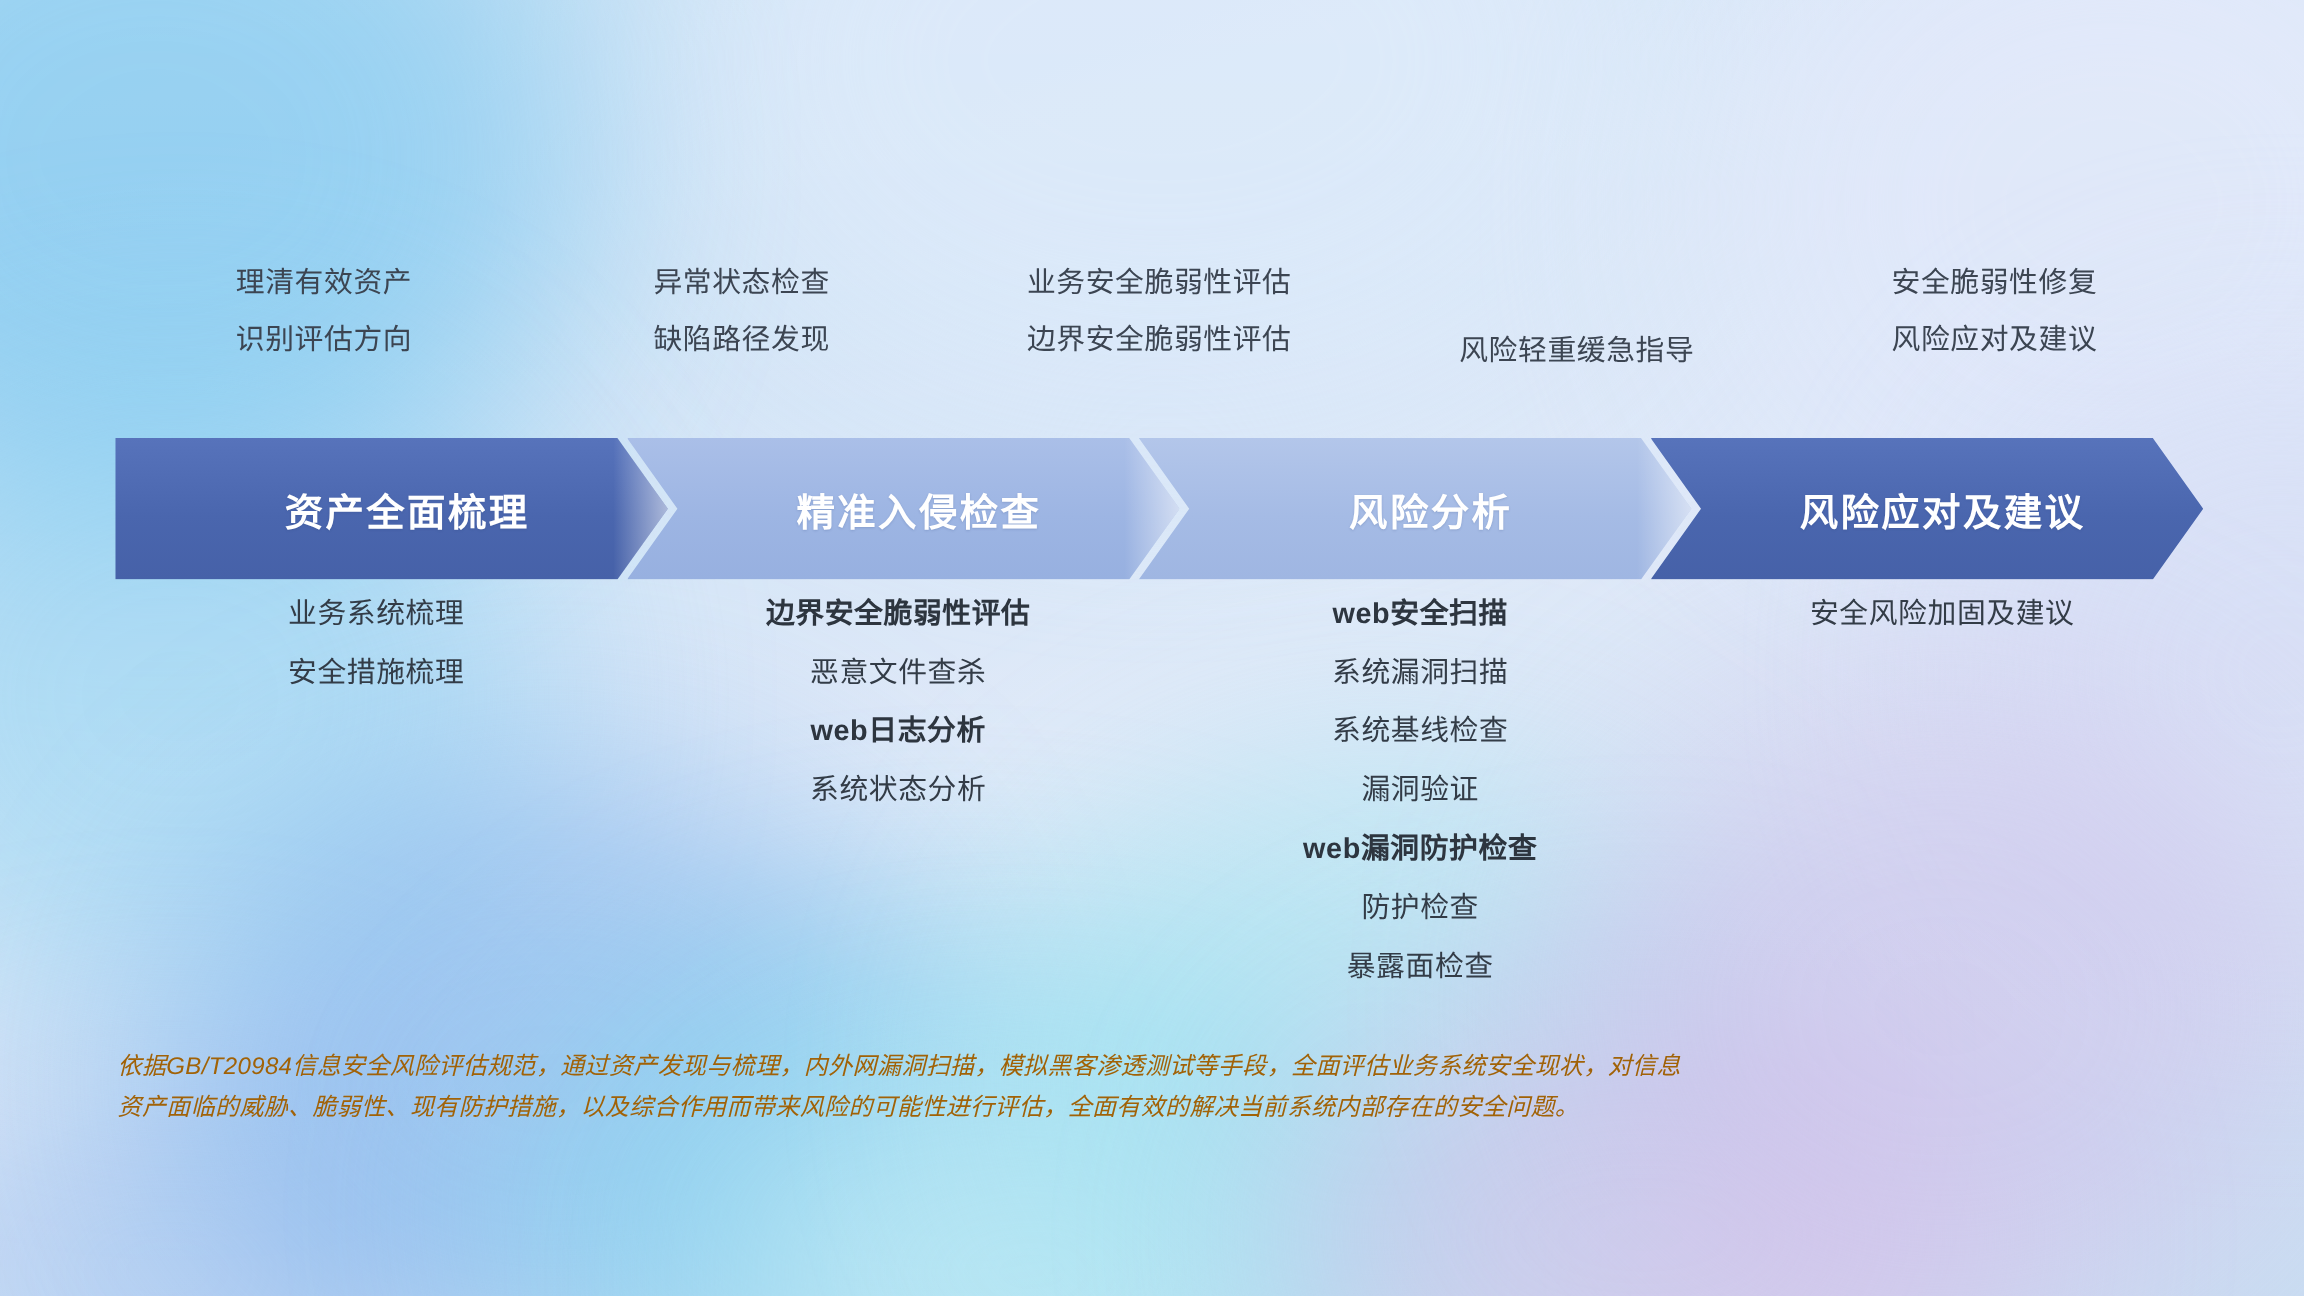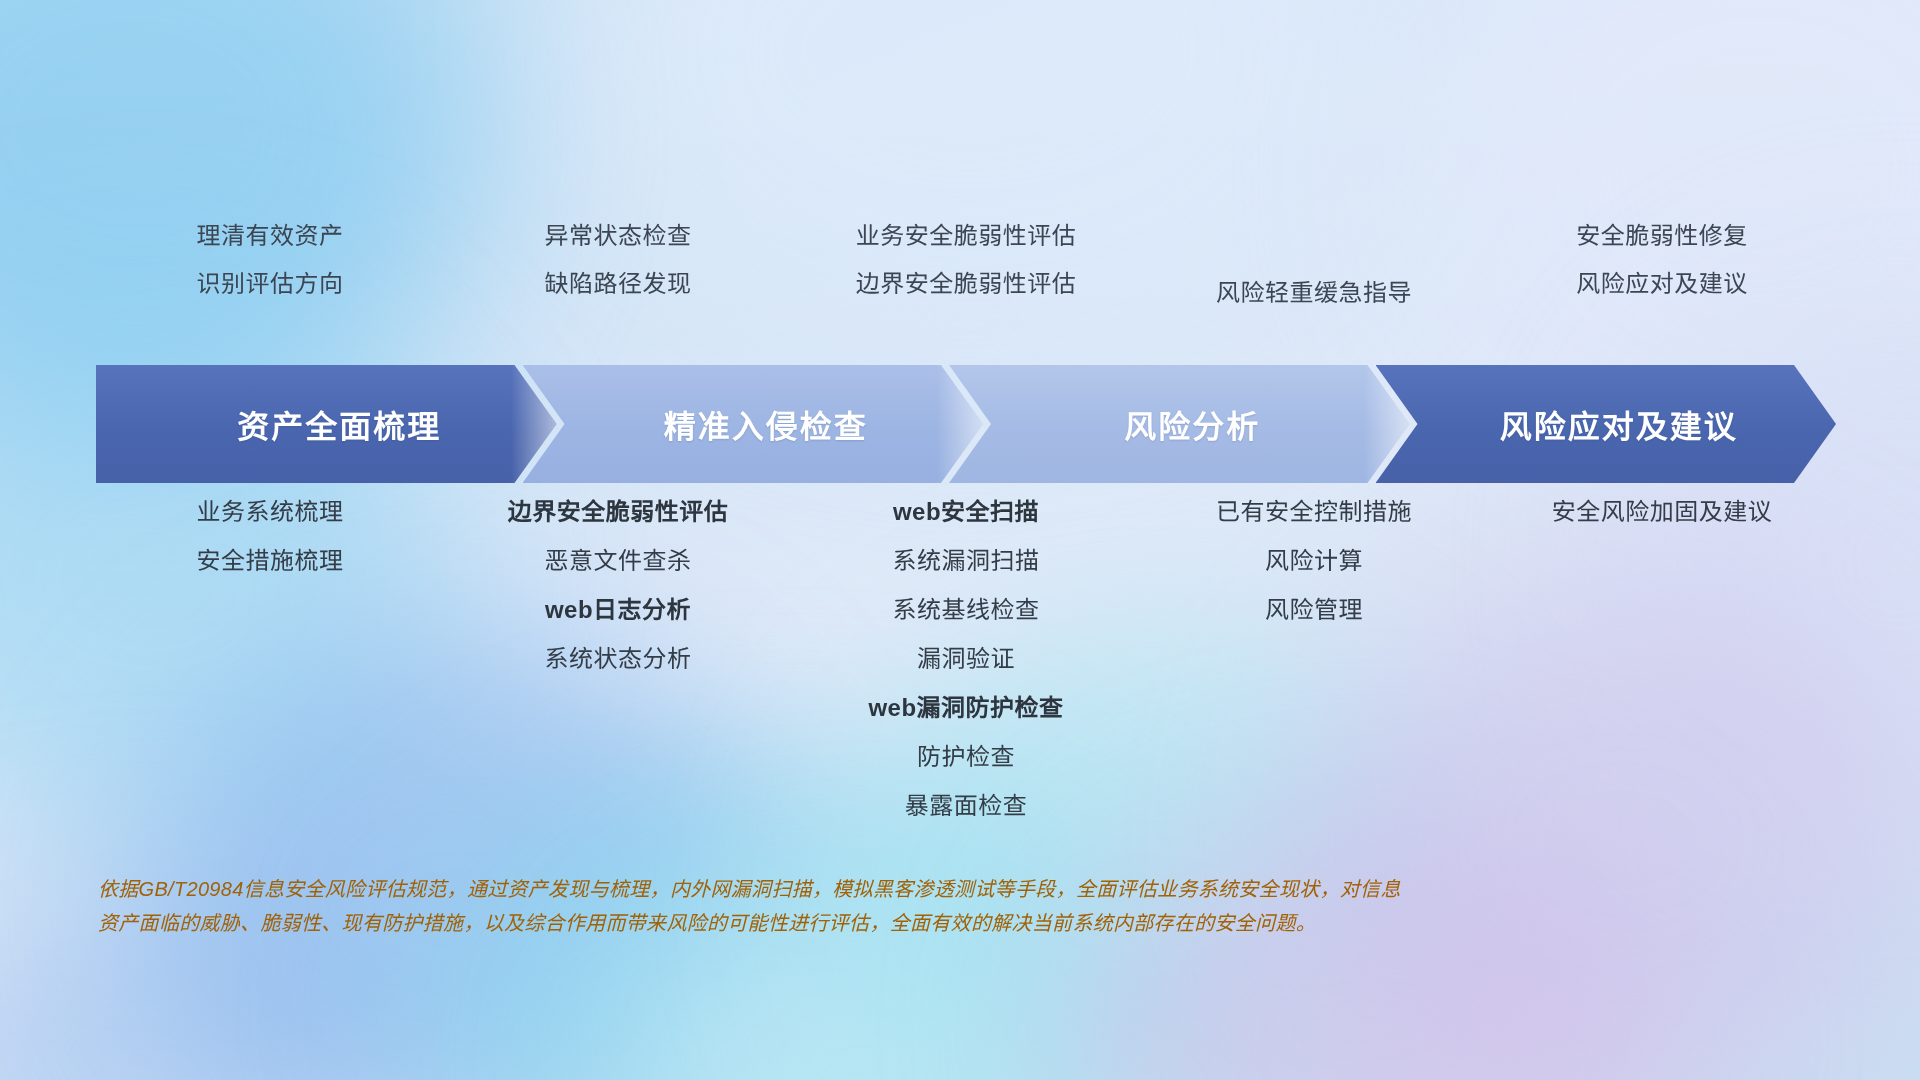--- a/index.html
+++ b/index.html
@@ -193,25 +193,20 @@
     <div class="col">
       <div class="detail bold-lead">web安全扫描</div>
       <div class="detail">系统漏洞扫描</div>
       <div class="detail">系统基线检查</div>
       <div class="detail">漏洞验证</div>
       <div class="detail bold-lead">web漏洞防护检查</div>
       <div class="detail">防护检查</div>
       <div class="detail">暴露面检查</div>
     </div>
 
-    <div class="col">
-      <div class="detail">已有安全控制措施</div>
-      <div class="detail">风险计算</div>
-      <div class="detail">风险管理</div>
-    </div>
 
     <div class="col">
       <div class="detail">安全风险加固及建议</div>
     </div>
 
   </div>
 
   <div class="footer">
     <div>依据GB/T20984信息安全风险评估规范，通过资产发现与梳理，内外网漏洞扫描，模拟黑客渗透测试等手段，全面评估业务系统安全现状，对信息</div>
     <div>资产面临的威胁、脆弱性、现有防护措施，以及综合作用而带来风险的可能性进行评估，全面有效的解决当前系统内部存在的安全问题。</div>

